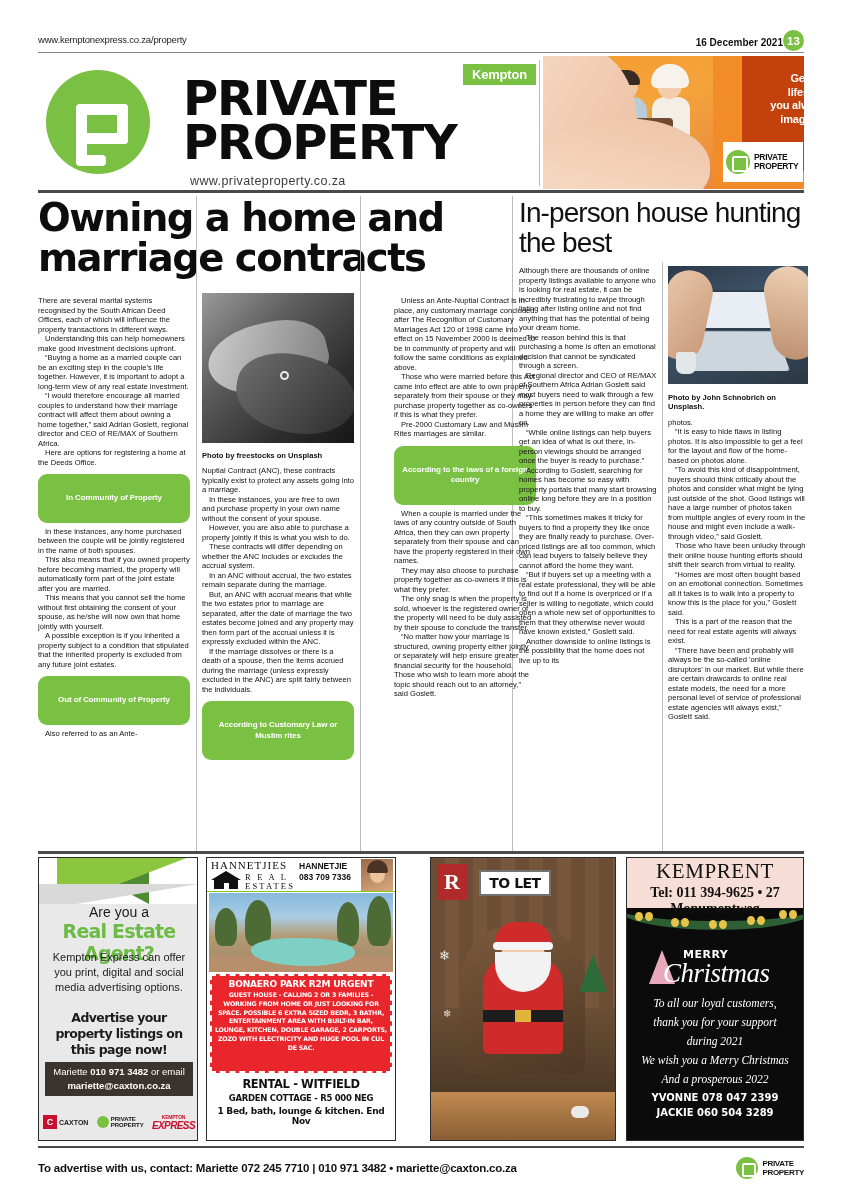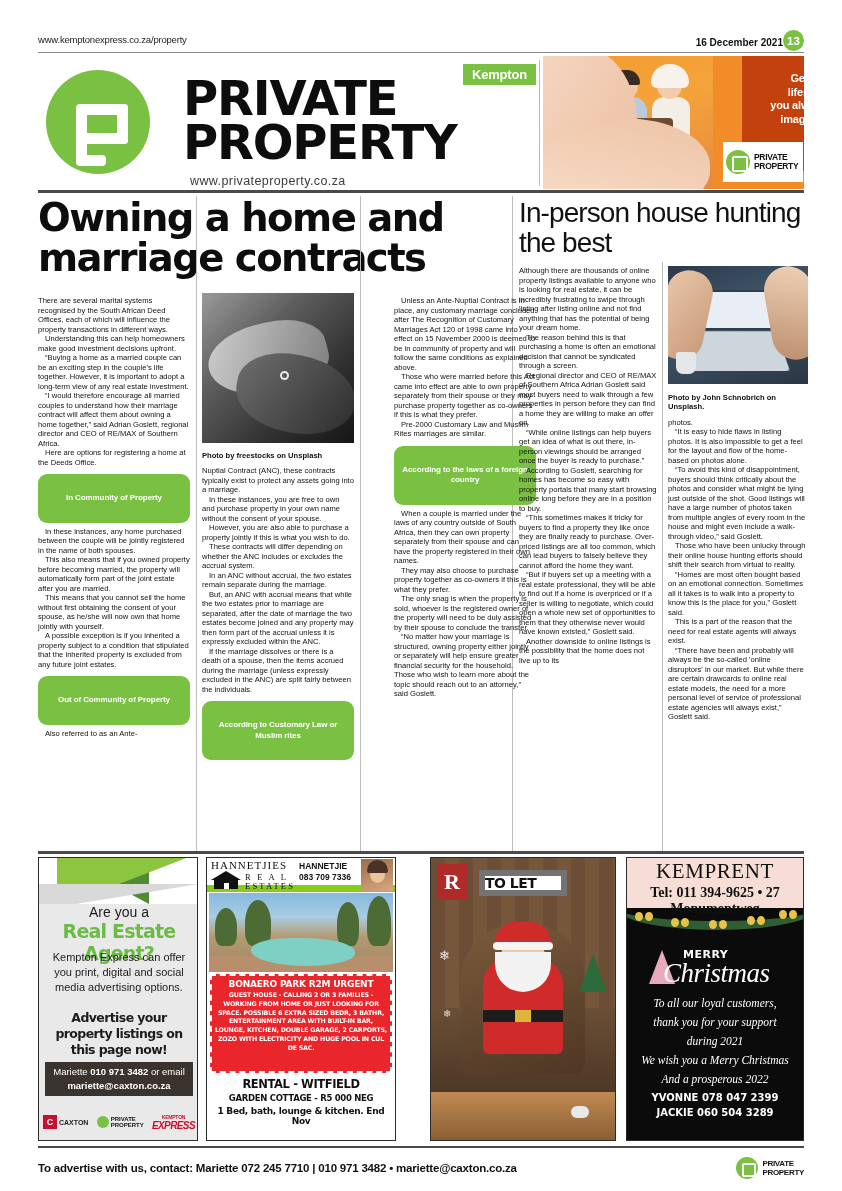--- a/index.html
+++ b/index.html
@@ -178,21 +178,21 @@
   .pp-logo2 { display:flex; align-items:center; gap:2px; }
   .pp-logo2 .c { width:12px; height:12px; border-radius:50%; background:#7ac143; }
   .pp-logo2 .t { font-size:6px; font-weight:bold; line-height:6.5px; color:#111; }
   .ke-logo { text-align:center; }
   .ke-logo .k1 { font-size:5px; font-weight:bold; color:#c8102e; letter-spacing:-.2px; }
   .ke-logo .k2 { font-size:10px; font-weight:bold; color:#c8102e; font-style:italic; letter-spacing:-.6px; }
 
   
   #ad-hannetjie { left:168px; top:0; width:190px; height:284px; }
   #ad-hannetjie .hd { position:absolute; left:0; top:0; width:188px; height:34px; background:#fff;
-      border-bottom:7px solid #84cc16; }
+      border-bottom:1px solid #84cc16; }
   #ad-hannetjie .brand { position:absolute; left:4px; top:1px; width:86px; }
   #ad-hannetjie .brand .b1 { font-family:"Liberation Serif",serif; font-size:11px; letter-spacing:1px; color:#111; }
   #ad-hannetjie .houseicon { position:absolute; left:4px; top:13px; width:30px; height:18px; }
   #ad-hannetjie .houseicon .roof { position:absolute; left:0; top:0; width:0; height:0;
       border-left:15px solid transparent; border-right:15px solid transparent; border-bottom:9px solid #111; }
   #ad-hannetjie .houseicon .base { position:absolute; left:3px; top:9px; width:24px; height:9px; background:#111; }
   #ad-hannetjie .houseicon .door { position:absolute; left:13px; top:12px; width:5px; height:6px; background:#fff; }
   #ad-hannetjie .b2 { position:absolute; left:38px; top:14px; font-family:"Liberation Serif",serif;
       font-size:8.5px; letter-spacing:2.2px; color:#111; }
   #ad-hannetjie .b3 { position:absolute; left:38px; top:23px; font-family:"Liberation Serif",serif;
@@ -228,22 +228,22 @@
 
   
   #ad-tolet { left:392px; top:0; width:186px; height:284px; background:#3a2b20; }
   #ad-tolet .room { position:absolute; inset:0; background:
       linear-gradient(180deg,#5e4530 0%, #7d5c3e 35%, #3c2c1e 100%); overflow:hidden; }
   #ad-tolet .wall { position:absolute; left:0; top:0; width:186px; height:150px;
       background:repeating-linear-gradient(90deg,#6b4e35 0 14px,#77573b 14px 28px); }
   #ad-tolet .rlogo { position:absolute; left:6px; top:6px; width:30px; height:36px; background:#b02a2a; }
   #ad-tolet .rlogo .r { position:absolute; left:0; top:0; width:30px; height:36px; color:#fff;
       font-family:"Liberation Serif",serif; font-weight:bold; font-size:22px; text-align:center; line-height:36px; }
-  #ad-tolet .tolet { position:absolute; left:48px; top:12px; width:88px; height:26px; background:#fff;
-      border:6px solid #737373; display:flex; align-items:center; }
+  #ad-tolet .tolet { position:absolute; left:48px; top:12px; width:72px; height:26px; background:#fff;
+      border:2px solid #737373; display:flex; align-items:center; justify-content:center; }
   #ad-tolet .tolet span { font-family:"DejaVu Sans",sans-serif; font-weight:bold; font-size:14px;
       letter-spacing:-.5px; color:#111; }
   #ad-tolet .chair { position:absolute; left:30px; top:66px; width:124px; height:150px; border-radius:56px 56px 10px 10px;
       background:linear-gradient(160deg,#7b5a3c,#4e3724); }
   #ad-tolet .santa-body { position:absolute; left:52px; top:100px; width:80px; height:96px; border-radius:26px 26px 6px 6px;
       background:#cf2b2b; }
   #ad-tolet .santa-belt { position:absolute; left:52px; top:152px; width:80px; height:12px; background:#1d1d1d; }
   #ad-tolet .santa-buckle { position:absolute; left:84px; top:152px; width:16px; height:12px; background:#e0b53c; }
   #ad-tolet .santa-head { position:absolute; left:70px; top:78px; width:44px; height:40px; border-radius:50%;
       background:#f0c9a8; }

